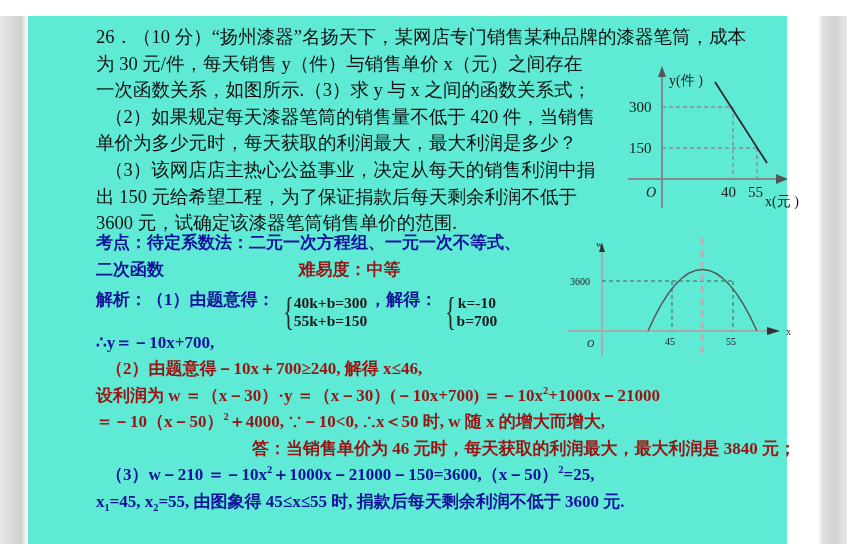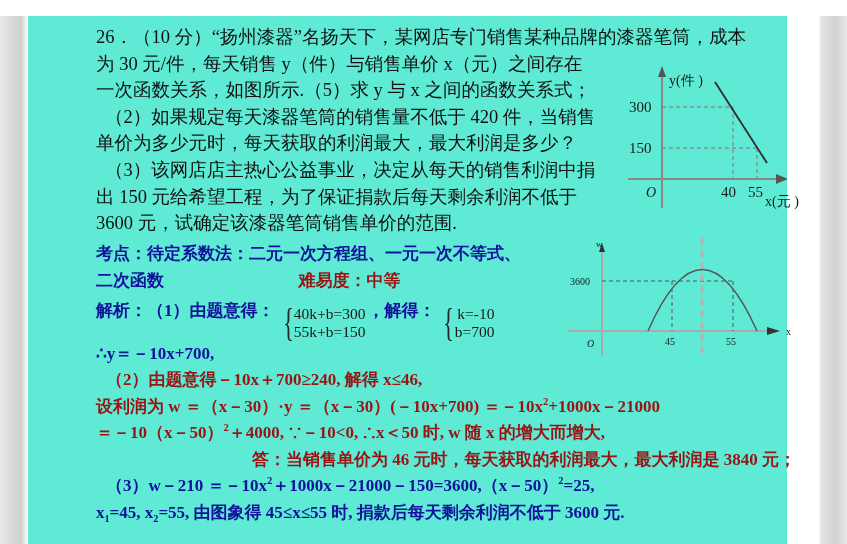--- a/index.html
+++ b/index.html
@@ -23,63 +23,63 @@
   
   .qblock{
     position:absolute;left:96px;top:8px;width:516px;
     font-size:18.5px;line-height:26.6px;color:#111111;
     letter-spacing:0px;
   }
   .qline{white-space:nowrap;}
   .qline.ind{padding-left:9px;}
 
   .ans{
-    position:absolute;left:96px;top:225px;width:700px;
+    position:absolute;left:96px;top:214px;width:700px;
     font-size:17px;line-height:26.5px;font-weight:bold;
   }
   .ln{white-space:nowrap;}
   .blue{color:#11119c;}
   .red{color:#9a1414;}
   .ln.ind{padding-left:10px;}
   .ln.ind2{padding-left:6px;text-align:right;}
   sup{font-size:.62em;vertical-align:super;line-height:0;}
   sub{font-size:.6em;vertical-align:sub;line-height:0;}
 
   
   .sys{display:inline-block;vertical-align:-0.62em;position:relative;margin:0 2px 0 4px;}
   .sys .brace{
     display:inline-block;vertical-align:middle;
     font-size:40px;line-height:36px;font-weight:normal;
     transform:scaleX(.55);transform-origin:center;
     color:#262626;margin-right:-4px;
   }
   .sys .rows{
     display:inline-block;vertical-align:middle;
-    font-family:"Liberation Serif",serif;font-weight:normal;
-    font-size:15.5px;line-height:18px;color:#1a1a1a;text-align:right;
+    font-family:"Liberation Serif",serif;font-weight:bold;
+    font-size:15.5px;line-height:18px;color:#1a1a1a;text-align:center;
   }
   .sys .rows div{white-space:nowrap;}
 
   
   .chart1{position:absolute;left:628px;top:44px;width:218px;height:160px;}
   .chart2{position:absolute;left:568px;top:222px;width:260px;height:120px;}
   .chart svg{display:block;}
 </style>
 </head>
 <body>
 
 <div id="page">
 
   <div class="edge-left"></div>
   <div class="edge-right"></div>
 
   <div class="qblock">
     <div class="qline">26．（10 分）“扬州漆器”名扬天下，某网店专门销售某种品牌的漆器笔筒，成本</div>
     <div class="qline">为 30 元/件，每天销售 y（件）与销售单价 x（元）之间存在</div>
-    <div class="qline">一次函数关系，如图所示.（5）求 y 与 x 之间的函数关系式；</div>
+    <div class="qline">一次函数关系，如图所示.（3）求 y 与 x 之间的函数关系式；</div>
     <div class="qline ind">（2）如果规定每天漆器笔筒的销售量不低于 420 件，当销售</div>
     <div class="qline">单价为多少元时，每天获取的利润最大，最大利润是多少？</div>
     <div class="qline ind">（3）该网店店主热心公益事业，决定从每天的销售利润中捐</div>
     <div class="qline">出 150 元给希望工程，为了保证捐款后每天剩余利润不低于</div>
     <div class="qline">3600 元，试确定该漆器笔筒销售单价的范围.</div>
   </div>
 
   <div class="ans">
 
     <div class="ln blue">考点：待定系数法：二元一次方程组、一元一次不等式、</div>

